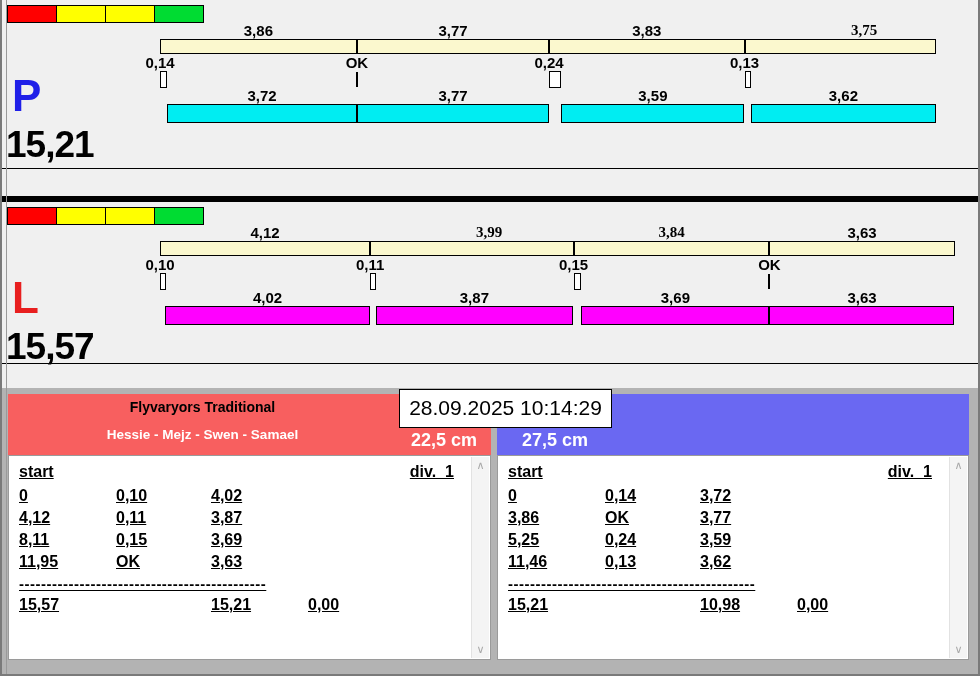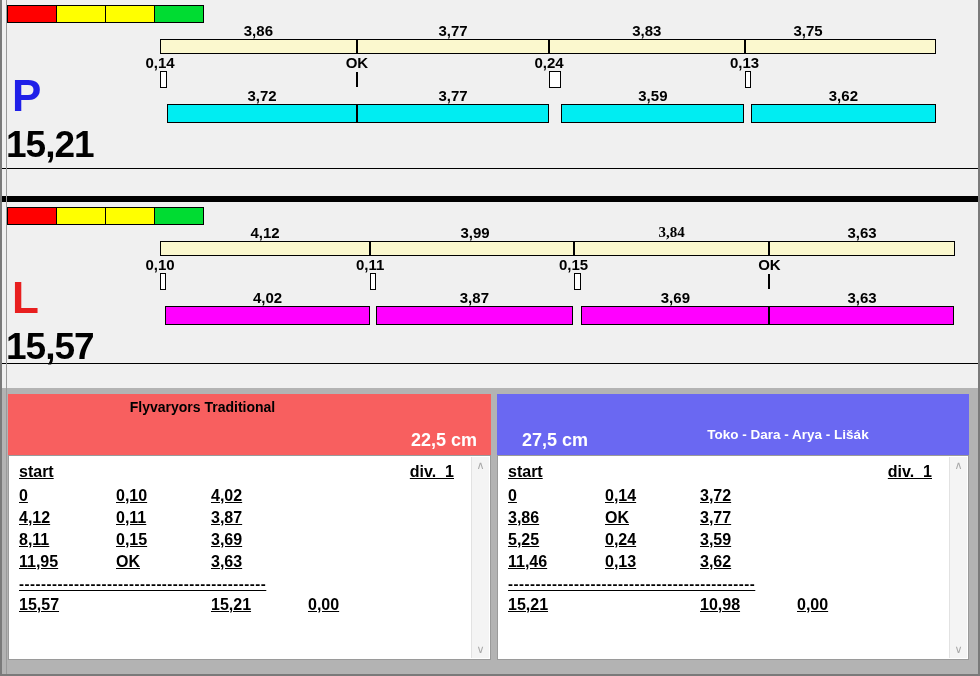--- a/index.html
+++ b/index.html
@@ -83,21 +83,21 @@
         <div class="light" style="background: rgb(0, 220, 50);"></div>
       </div>
     <div class="abs lane-letter" style="color: rgb(31, 31, 232);">P</div>
     <div class="abs lane-total">15,21</div>
   <div class="split-bar" style="left: 158px; width: 775.7px;"></div>
       <div class="viz-label split-label" style="left: 256.4px;">3,86</div>
       <div class="viz-label split-label" style="left: 451px;">3,77</div>
       <div class="split-tick" style="left: 353.9px;"></div>
       <div class="viz-label split-label" style="left: 644.8px;">3,83</div>
       <div class="split-tick" style="left: 546.1px;"></div>
-      <div class="viz-label split-label" style="left: 806px;">3,75</div>
+      <div class="viz-label split-label" style="left: 862px; font-family: Liberation Serif, serif;">3,75</div>
       <div class="split-tick" style="left: 741.5px;"></div>
       <div class="viz-label gap-label" style="left: 158px;">0,14</div>
       <div class="gap-marker" style="left: 158px; width: 7.1px;"></div>
       <div class="run-seg" style="left: 165.1px; width: 189.7px; background: rgb(0, 237, 242);"></div>
       <div class="viz-label run-label" style="left: 260px;">3,72</div>
       <div class="viz-label gap-label" style="left: 354.9px;">OK</div>
       <div class="gap-ok" style="left: 353.9px;"></div>
       <div class="run-seg" style="left: 354.9px; width: 192.3px; background: rgb(0, 237, 242);"></div>
       <div class="viz-label run-label" style="left: 451px;">3,77</div>
       <div class="viz-label gap-label" style="left: 547.1px;">0,24</div>
@@ -116,21 +116,21 @@
     <div class="abs lights">
         <div class="light" style="background: rgb(255, 0, 0);"></div>
         <div class="light" style="background: rgb(255, 255, 0);"></div>
         <div class="light" style="background: rgb(255, 255, 0);"></div>
         <div class="light" style="background: rgb(0, 220, 50);"></div>
       </div>
     <div class="abs lane-letter" style="color: rgb(232, 31, 31);">L</div>
     <div class="abs lane-total">15,57</div>
   <div class="split-bar" style="left: 158px; width: 794.6px;"></div>
       <div class="viz-label split-label" style="left: 263.1px;">4,12</div>
-      <div class="viz-label split-label" style="left: 473px;">3,99</div>
+      <div class="viz-label split-label" style="left: 487px; font-family: Liberation Serif, serif;">3,99</div>
       <div class="split-tick" style="left: 367.1px;"></div>
       <div class="viz-label split-label" style="left: 669.5px; font-family: Liberation Serif, serif;">3,84</div>
       <div class="split-tick" style="left: 570.6px;"></div>
       <div class="viz-label split-label" style="left: 860px;">3,63</div>
       <div class="split-tick" style="left: 766.4px;"></div>
       <div class="viz-label gap-label" style="left: 158px;">0,10</div>
       <div class="gap-marker" style="left: 158px; width: 6px;"></div>
       <div class="run-seg" style="left: 163.1px; width: 205px; background: rgb(255, 0, 255);"></div>
       <div class="viz-label run-label" style="left: 265.6px;">4,02</div>
       <div class="viz-label gap-label" style="left: 368.1px;">0,11</div>
@@ -145,20 +145,21 @@
       <div class="gap-ok" style="left: 766.4px;"></div>
       <div class="run-seg" style="left: 767.4px; width: 185.1px; background: rgb(255, 0, 255);"></div>
       <div class="viz-label run-label" style="left: 860px;">3,63</div>
     </div>
 
   <div class="abs bottom-frame">
 
     <div class="team-block" id="team-0">
       <div class="team-header" style="background: rgb(248, 95, 95);">
         <div class="team-caption team-title" style="left:0;width:389px;">Flyvaryors Traditional</div>
+        <div class="team-caption team-members" style="left:0;width:389px;">Hessie - Mejz - Swen - Samael</div>
         <div class="jump-height" style="left:389px;width:94px;">22,5 cm</div>
       </div>
       <div class="sheet">
         <div class="cell sheet-start">start</div>
         <div class="cell sheet-div">div.  1</div>
         <div class="cell sheet-dashes">---------------------------------------------</div>
         <div class="scrollbar">
           <div class="scroll-arrow scroll-up">∧</div>
           <div class="scroll-arrow scroll-down">∨</div>
         </div>
@@ -175,21 +176,20 @@
           <div class="cell" style="left: 107px; top: 97px;">OK</div>
           <div class="cell" style="left: 202px; top: 97px;">3,63</div>
           <div class="cell" style="left: 10px; top: 140px;">15,57</div>
           <div class="cell" style="left: 202px; top: 140px;">15,21</div>
           <div class="cell" style="left: 299px; top: 140px;">0,00</div>
         </div>
     </div>
 
     <div class="team-block" id="team-1">
       <div class="team-header" style="background: rgb(106, 104, 242);">
-        <div class="team-caption team-members" style="left:110px;right:0;">Toko - Dara - Arya - Lišák</div>
         <div class="jump-height" style="left:3px;width:110px;">27,5 cm</div>
       </div>
       <div class="sheet">
         <div class="cell sheet-start">start</div>
         <div class="cell sheet-div">div.  1</div>
         <div class="cell sheet-dashes">---------------------------------------------</div>
         <div class="scrollbar">
           <div class="scroll-arrow scroll-up">∧</div>
           <div class="scroll-arrow scroll-down">∨</div>
         </div>
@@ -204,19 +204,20 @@
           <div class="cell" style="left: 202px; top: 75px;">3,59</div>
           <div class="cell" style="left: 10px; top: 97px;">11,46</div>
           <div class="cell" style="left: 107px; top: 97px;">0,13</div>
           <div class="cell" style="left: 202px; top: 97px;">3,62</div>
           <div class="cell" style="left: 10px; top: 140px;">15,21</div>
           <div class="cell" style="left: 202px; top: 140px;">10,98</div>
           <div class="cell" style="left: 299px; top: 140px;">0,00</div>
         </div>
     </div>
 
+    <div class="abs date-box">28.09.2025 10:14:29</div>
   </div>
 
   <div class="abs frame-left"></div>
   <div class="abs frame-left2"></div>
   <div class="abs frame-right"></div>
   <div class="abs frame-bottom"></div>
 </div>
 
 </body></html>

